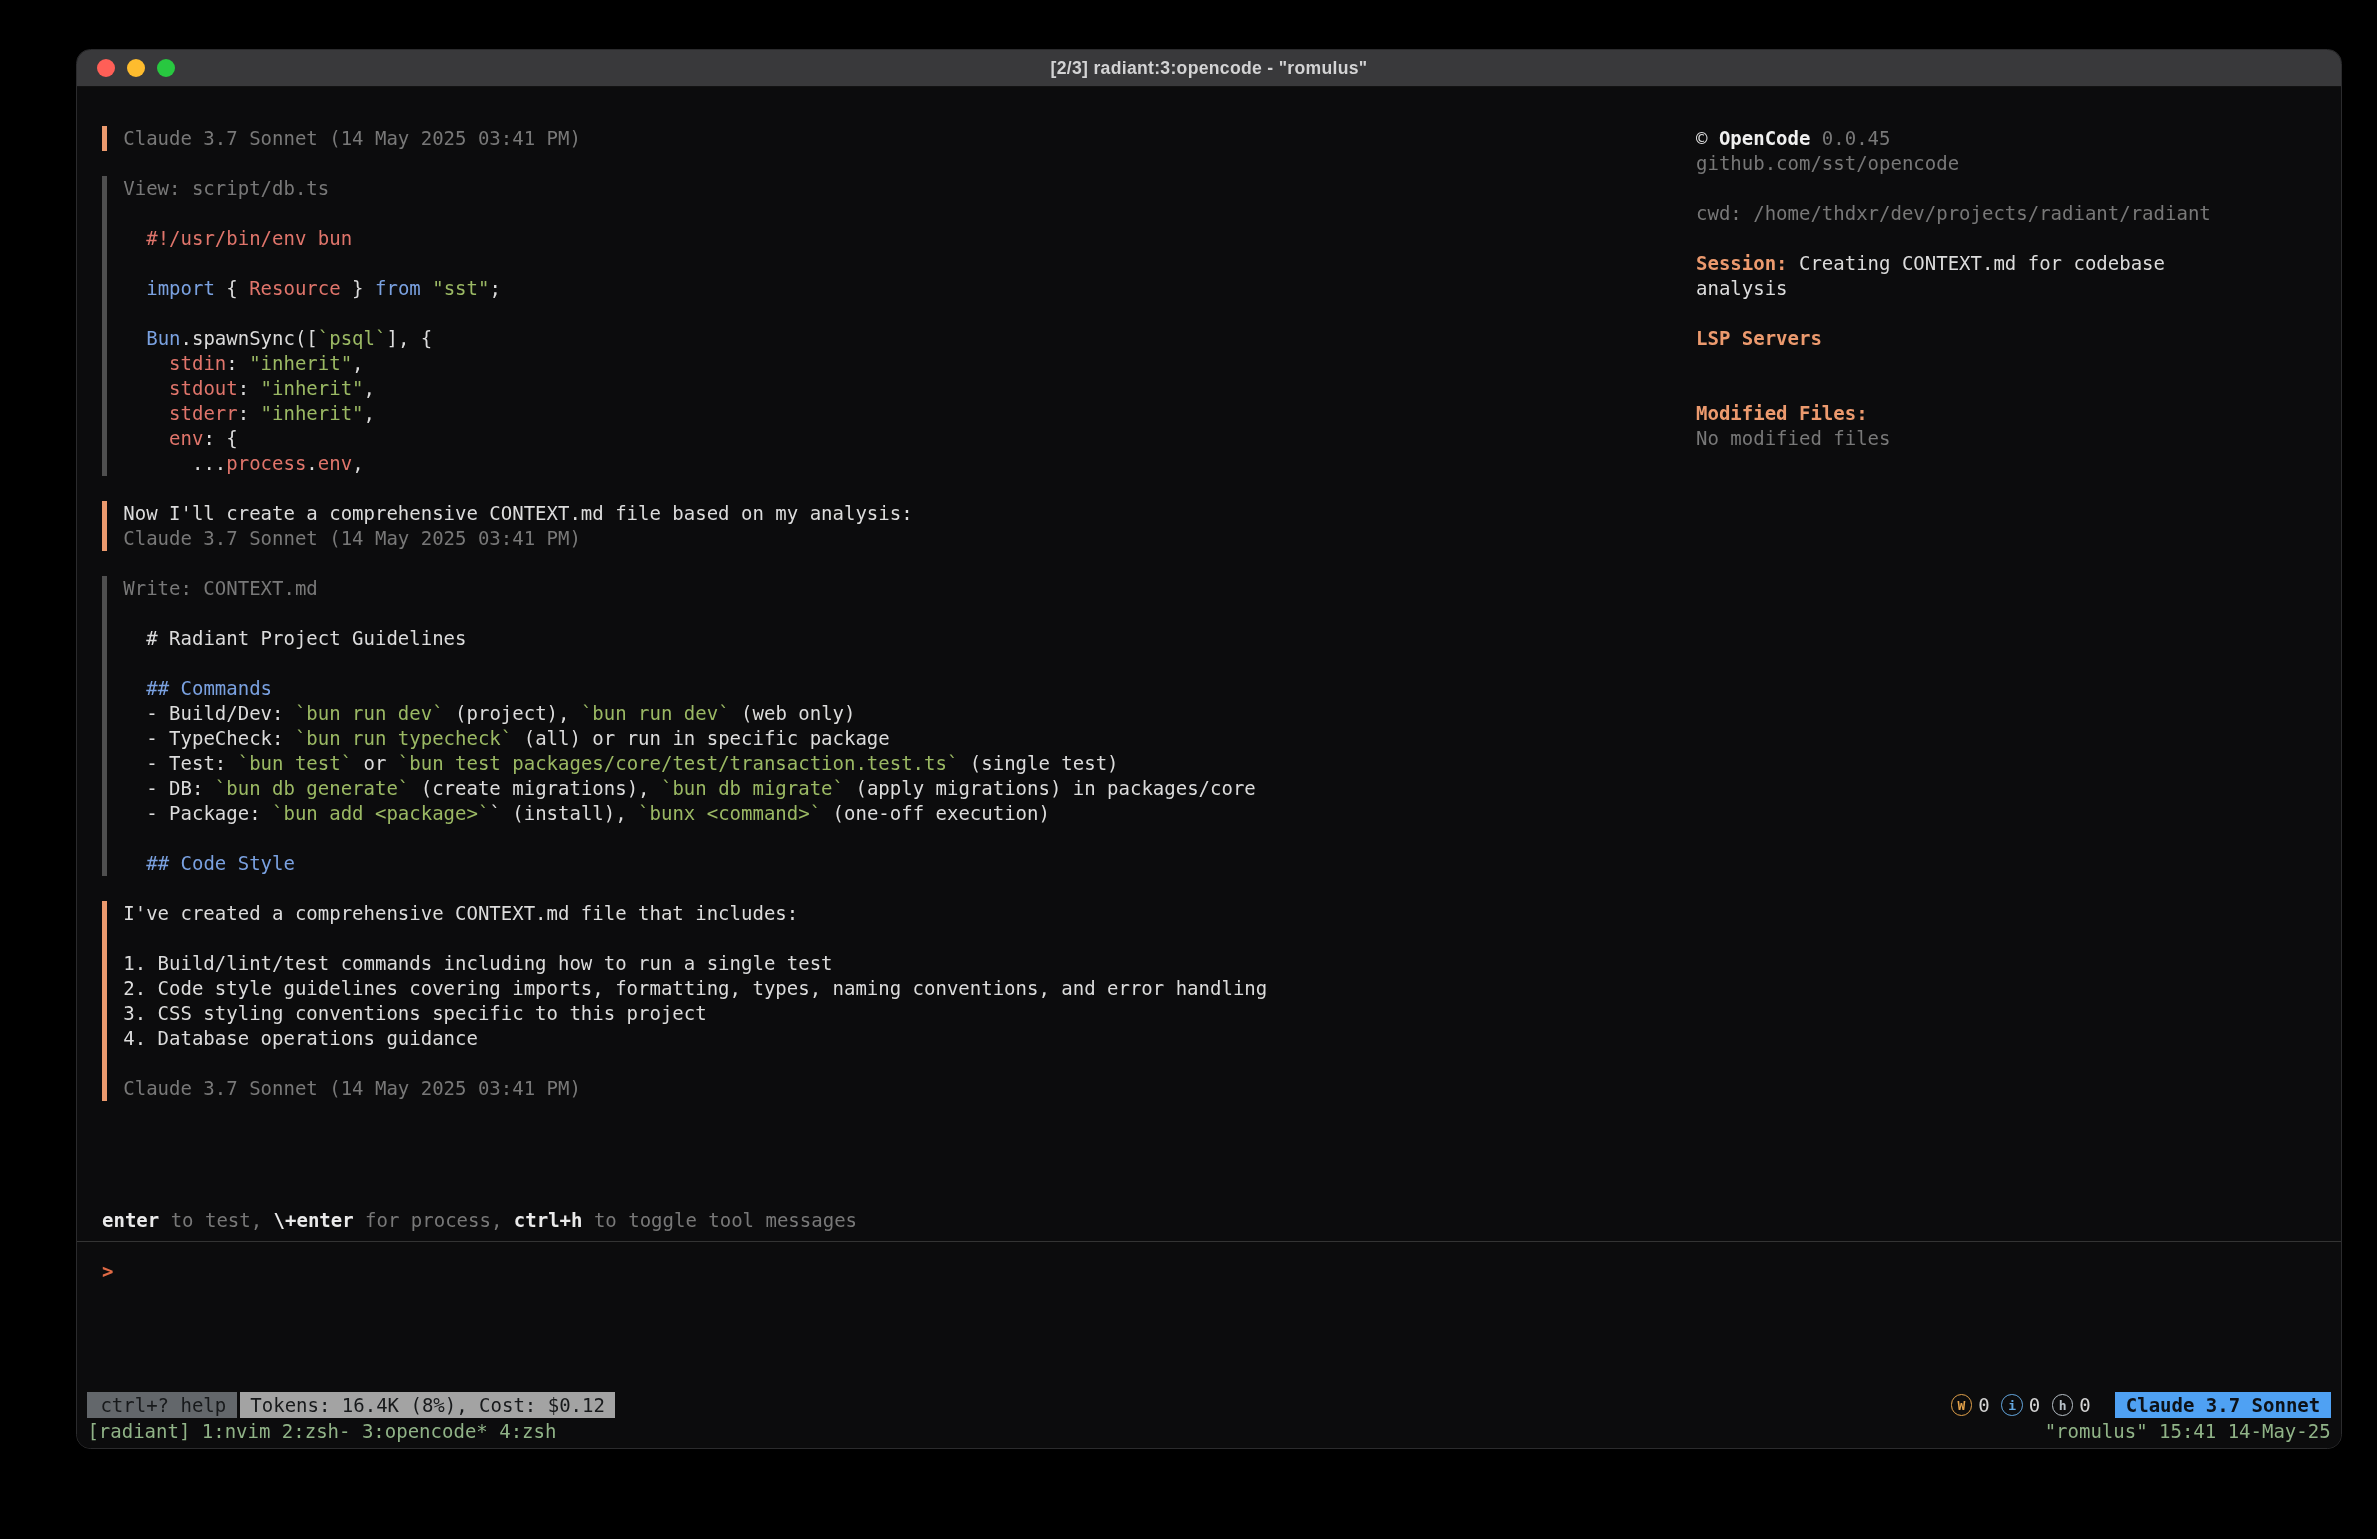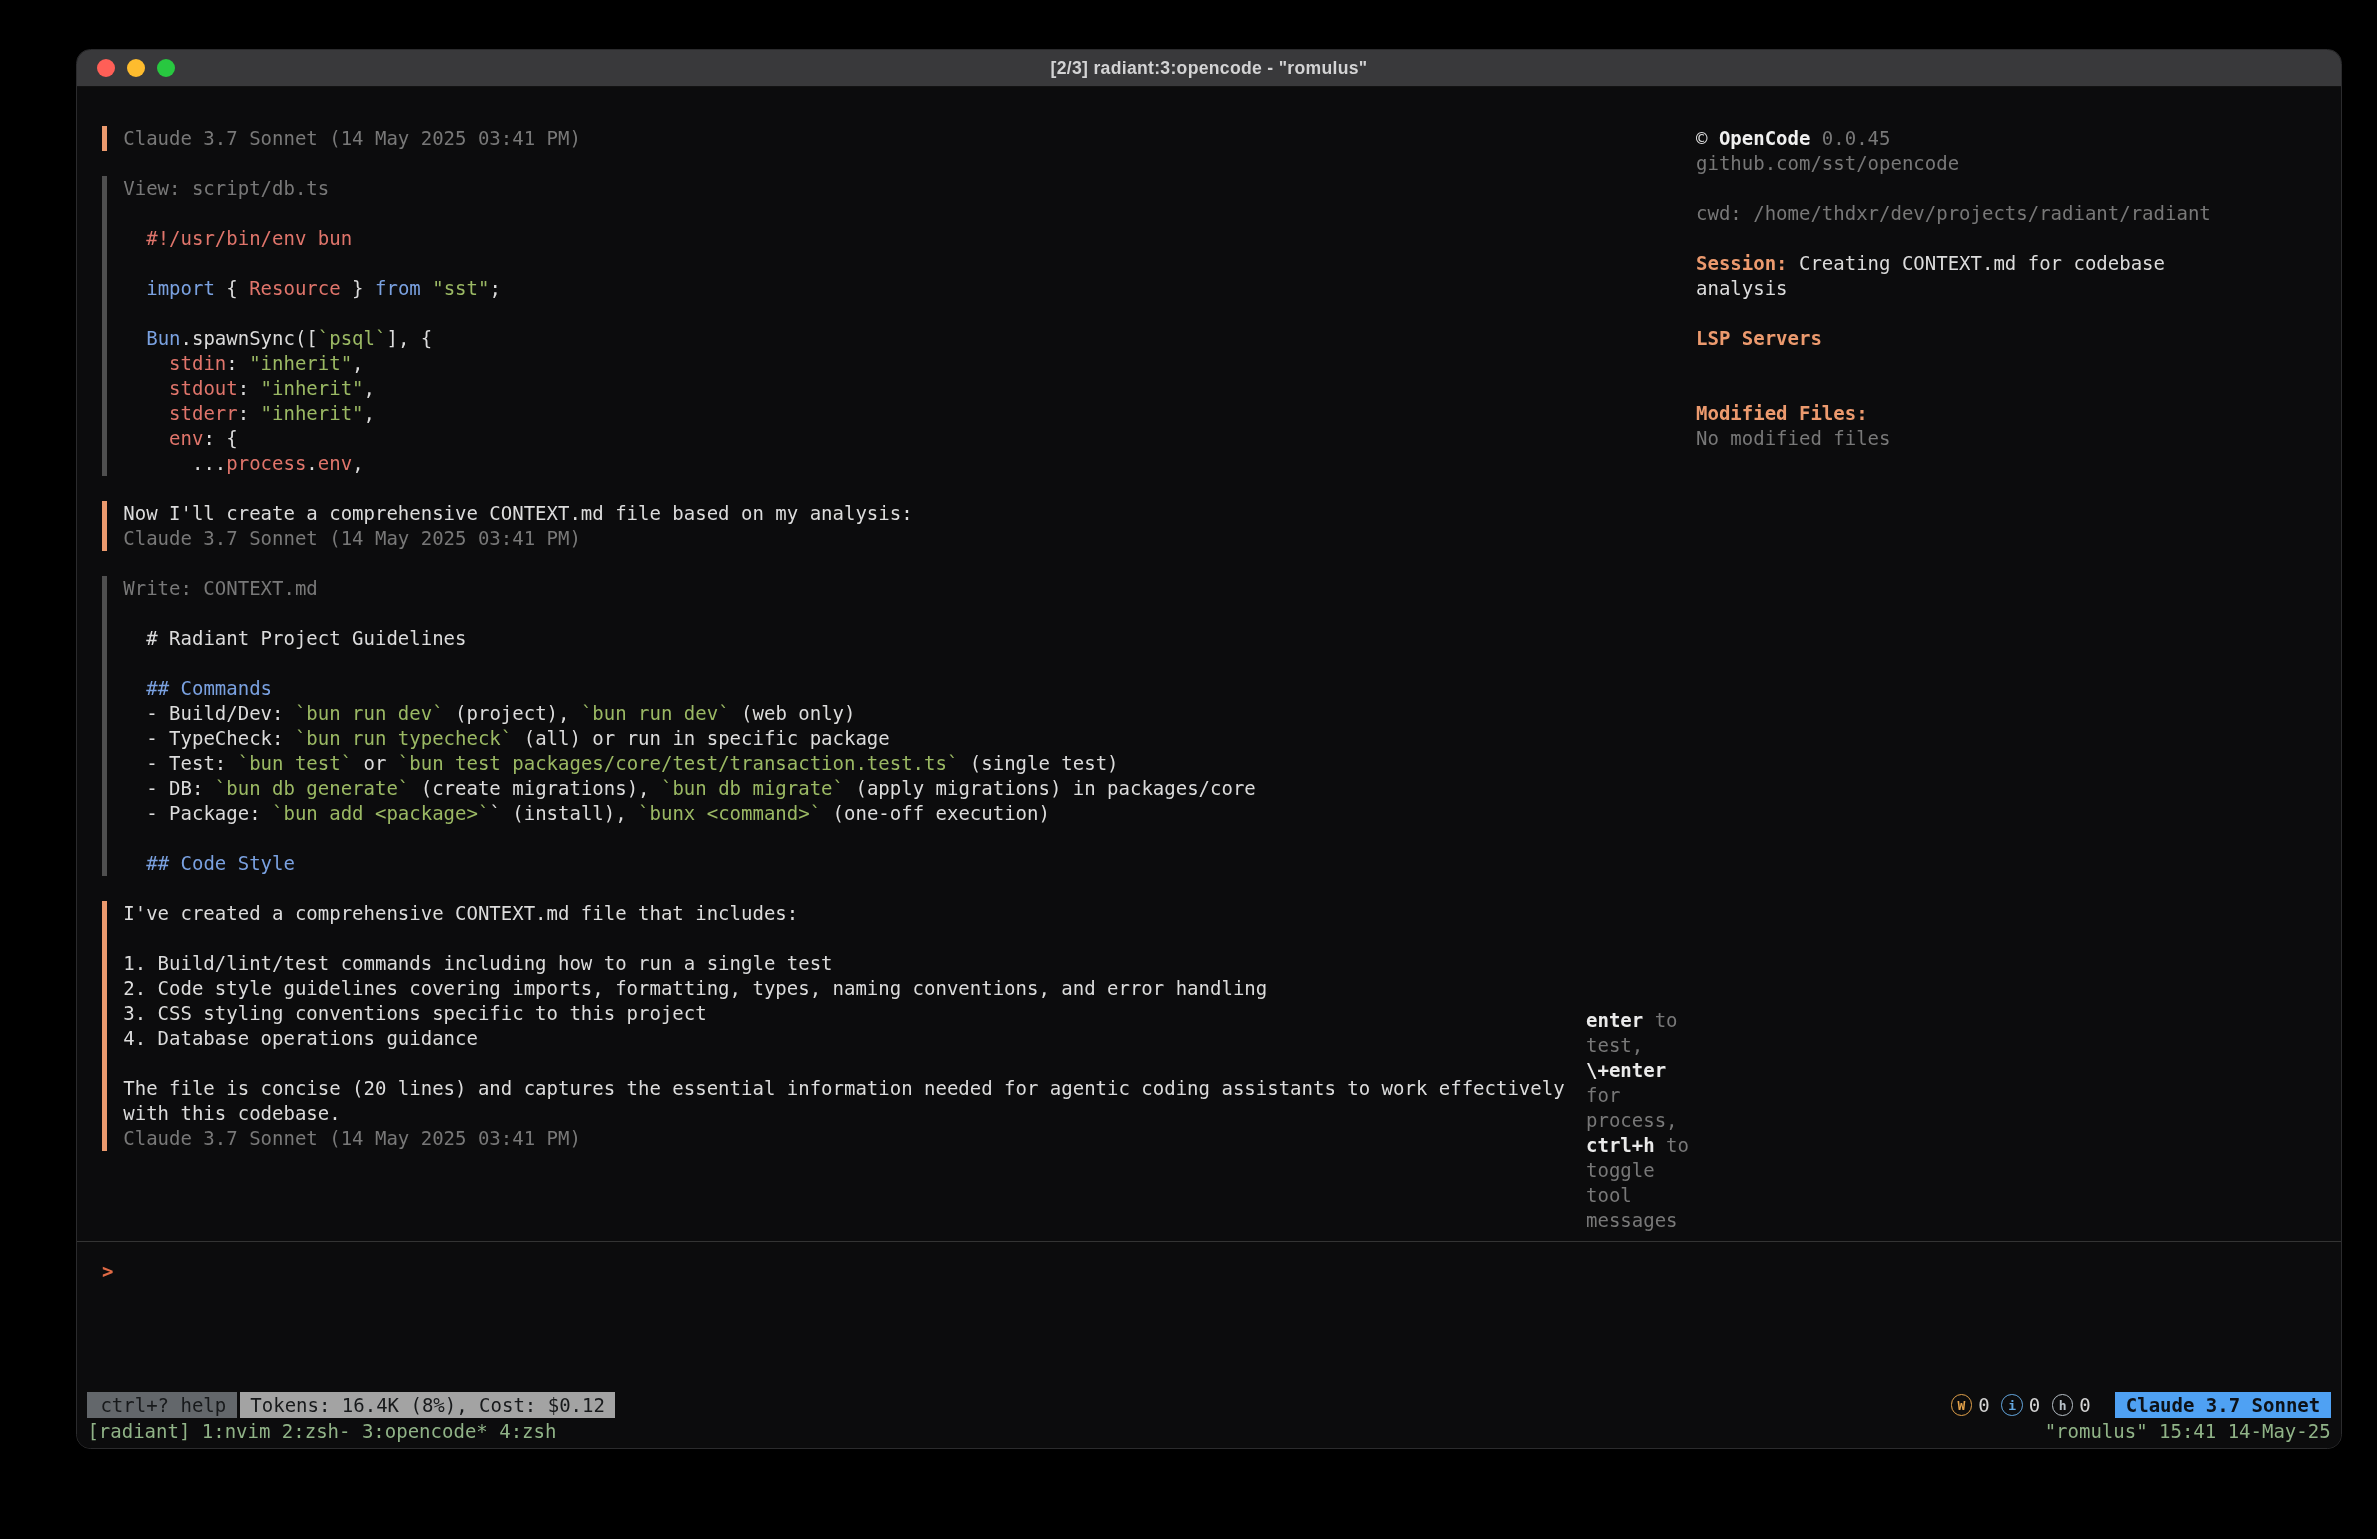--- a/index.html
+++ b/index.html
@@ -25,21 +25,21 @@
     font-family:"Liberation Sans", sans-serif; font-size:17.6px; font-weight:bold;
     color:#d3d3d4; letter-spacing:0.3px;
   }
 
   .terminal {
     height:calc(100% - 37px); display:flex; flex-direction:column;
     font-family:"DejaVu Sans Mono", monospace; font-size:19px; line-height:25px;
     color:#dcdcdc; background:#0c0c0d;
   }
   .content-row { flex:1; display:flex; padding-top:39px; min-height:0; overflow:hidden; }
-  .main-col { width:1619px; padding-left:25px; display:flex; flex-direction:row; min-height:0; }
+  .main-col { width:1619px; padding-left:25px; display:flex; flex-direction:column; min-height:0; }
 
   .block { border-left:5.9px solid #4f4f4f; padding-left:16.3px; margin-bottom:25px; width:1484px; }
   .accent-orange { border-left-color:#ec9a6e; }
   .accent-gray   { border-left-color:#4f4f4f; }
 
   .line { white-space:pre-wrap; min-height:25px; }
 
   .seg-plain     { color:#dcdcdc; }
   .seg-dim       { color:#787878; }
   .seg-blue      { color:#7aa1e0; }
@@ -135,21 +135,20 @@
               <div class="line"><span class="seg-blue">  ## Code Style</span></div>
             </div>
             <div class="block accent-orange">
               <div class="line"><span class="seg-plain">I've created a comprehensive CONTEXT.md file that includes:</span></div>
               <div class="line">&nbsp;</div>
               <div class="line"><span class="seg-plain">1. Build/lint/test commands including how to run a single test</span></div>
               <div class="line"><span class="seg-plain">2. Code style guidelines covering imports, formatting, types, naming conventions, and error handling</span></div>
               <div class="line"><span class="seg-plain">3. CSS styling conventions specific to this project</span></div>
               <div class="line"><span class="seg-plain">4. Database operations guidance</span></div>
               <div class="line">&nbsp;</div>
-              <div class="line"><span class="seg-plain">The file is concise (20 lines) and captures the essential information needed for agentic coding assistants to work effectively with this codebase.</span></div>
               <div class="line"><span class="seg-dim">Claude 3.7 Sonnet (14 May 2025 03:41 PM)</span></div>
             </div>
           </div>
         <div class="help-line">
             <div class="line"><span class="seg-bold">enter</span><span class="seg-dim"> to test, </span><span class="seg-bold">\+enter</span><span class="seg-dim"> for process, </span><span class="seg-bold">ctrl+h</span><span class="seg-dim"> to toggle tool messages</span></div>
           </div>
       </div>
       <div class="sidebar">
           <div class="line"><span class="seg-plain">© </span><span class="seg-boldwhite">OpenCode</span><span class="seg-dim"> 0.0.45</span></div>
           <div class="line"><span class="seg-dim">github.com/sst/opencode</span></div>

